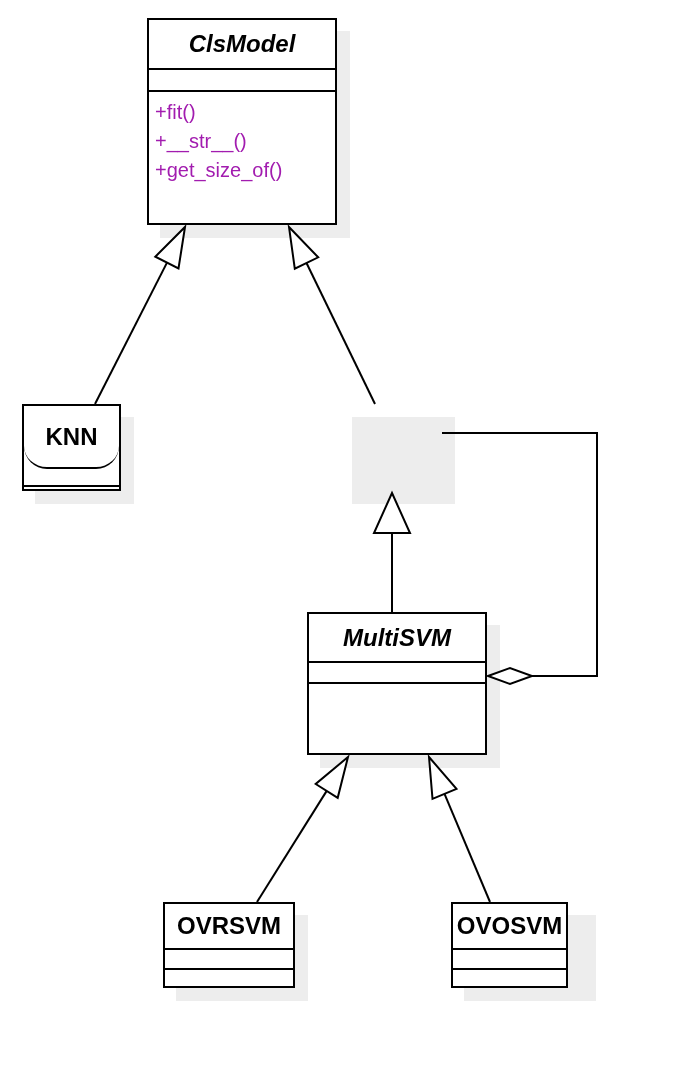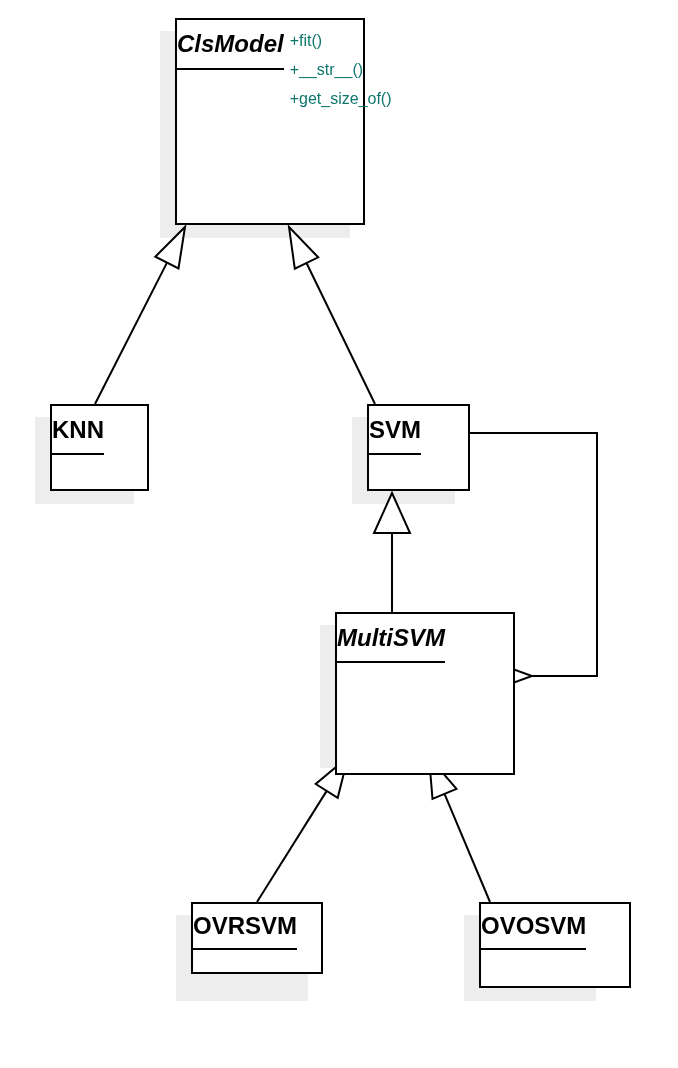--- a/index.html
+++ b/index.html
@@ -16,57 +16,56 @@
     left: 0; top: 0;
     z-index: 1;
   }
   .uml-box {
     position: absolute;
     z-index: 2;
     box-sizing: border-box;
     background: #ffffff;
     border: 2px solid #000000;
     display: flex;
-    flex-direction: row;
-    margin-left: 28px;
+    flex-direction: column;
   }
   .sec { box-sizing: border-box; }
   .sec-title {
     display: flex;
     align-items: center;
     justify-content: center;
     font-size: 24px;
     font-weight: bold;
     color: #000000;
     border-bottom: 2px solid #000000;
   }
   .abstract .sec-title { font-style: italic; }
   .sec-attrs { border-bottom: 2px solid #000000; }
   .sec-row2 { flex: 1; }
   .sec-methods {
     flex: 1;
     padding: 6px 0 0 6px;
-    font-size: 16px;
+    font-size: 20px;
     line-height: 29px;
-    color: #0f766e;
+    color: #a21caf;
     white-space: nowrap;
   }
   
   #box-clsmodel { left: 147px; top: 18px;  width: 190px; height: 207px; }
   #box-clsmodel .sec-title { height: 50px; }
   #box-clsmodel .sec-attrs { height: 22px; }
   #box-knn      { left: 22px;  top: 404px; width: 99px;  height: 87px; }
   #box-svm      { left: 339px; top: 404px; width: 103px; height: 87px; }
-  #box-knn .sec-title, #box-svm .sec-title { height: 49px; }
+  #box-knn .sec-title, #box-svm .sec-title { height: 63px; border-radius: 23px; }
   #box-knn .sec-attrs, #box-svm .sec-attrs { height: 18px; }
-  #box-multisvm { left: 307px; top: 612px; width: 180px; height: 163px; }
+  #box-multisvm { left: 307px; top: 612px; width: 180px; height: 143px; }
   #box-multisvm .sec-title { height: 49px; }
   #box-multisvm .sec-attrs { height: 21px; }
-  #box-ovrsvm   { left: 163px; top: 902px; width: 132px; height: 72px; }
-  #box-ovosvm   { left: 451px; top: 902px; width: 152px; height: 86px; }
+  #box-ovrsvm   { left: 163px; top: 902px; width: 132px; height: 86px; }
+  #box-ovosvm   { left: 451px; top: 902px; width: 117px; height: 86px; }
   #box-ovrsvm .sec-title, #box-ovosvm .sec-title { height: 46px; }
   #box-ovrsvm .sec-attrs, #box-ovosvm .sec-attrs { height: 20px; }
 </style>
 </head>
 <body>
 
 <div id="canvas">
 
   <svg id="edges" width="678" height="1068" viewBox="0 0 678 1068">
 
@@ -119,25 +118,20 @@
       <div>+get_size_of()</div>
     </div>
   </div>
 
   <div class="uml-box" id="box-knn">
     <div class="sec sec-title">KNN</div>
     <div class="sec sec-attrs"></div>
     <div class="sec sec-row2"></div>
   </div>
 
-  <div class="uml-box" id="box-svm">
-    <div class="sec sec-title">SVM</div>
-    <div class="sec sec-attrs"></div>
-    <div class="sec sec-row2"></div>
-  </div>
 
   <div class="uml-box abstract" id="box-multisvm">
     <div class="sec sec-title">MultiSVM</div>
     <div class="sec sec-attrs"></div>
     <div class="sec sec-methods">
     </div>
   </div>
 
   <div class="uml-box" id="box-ovrsvm">
     <div class="sec sec-title">OVRSVM</div>

